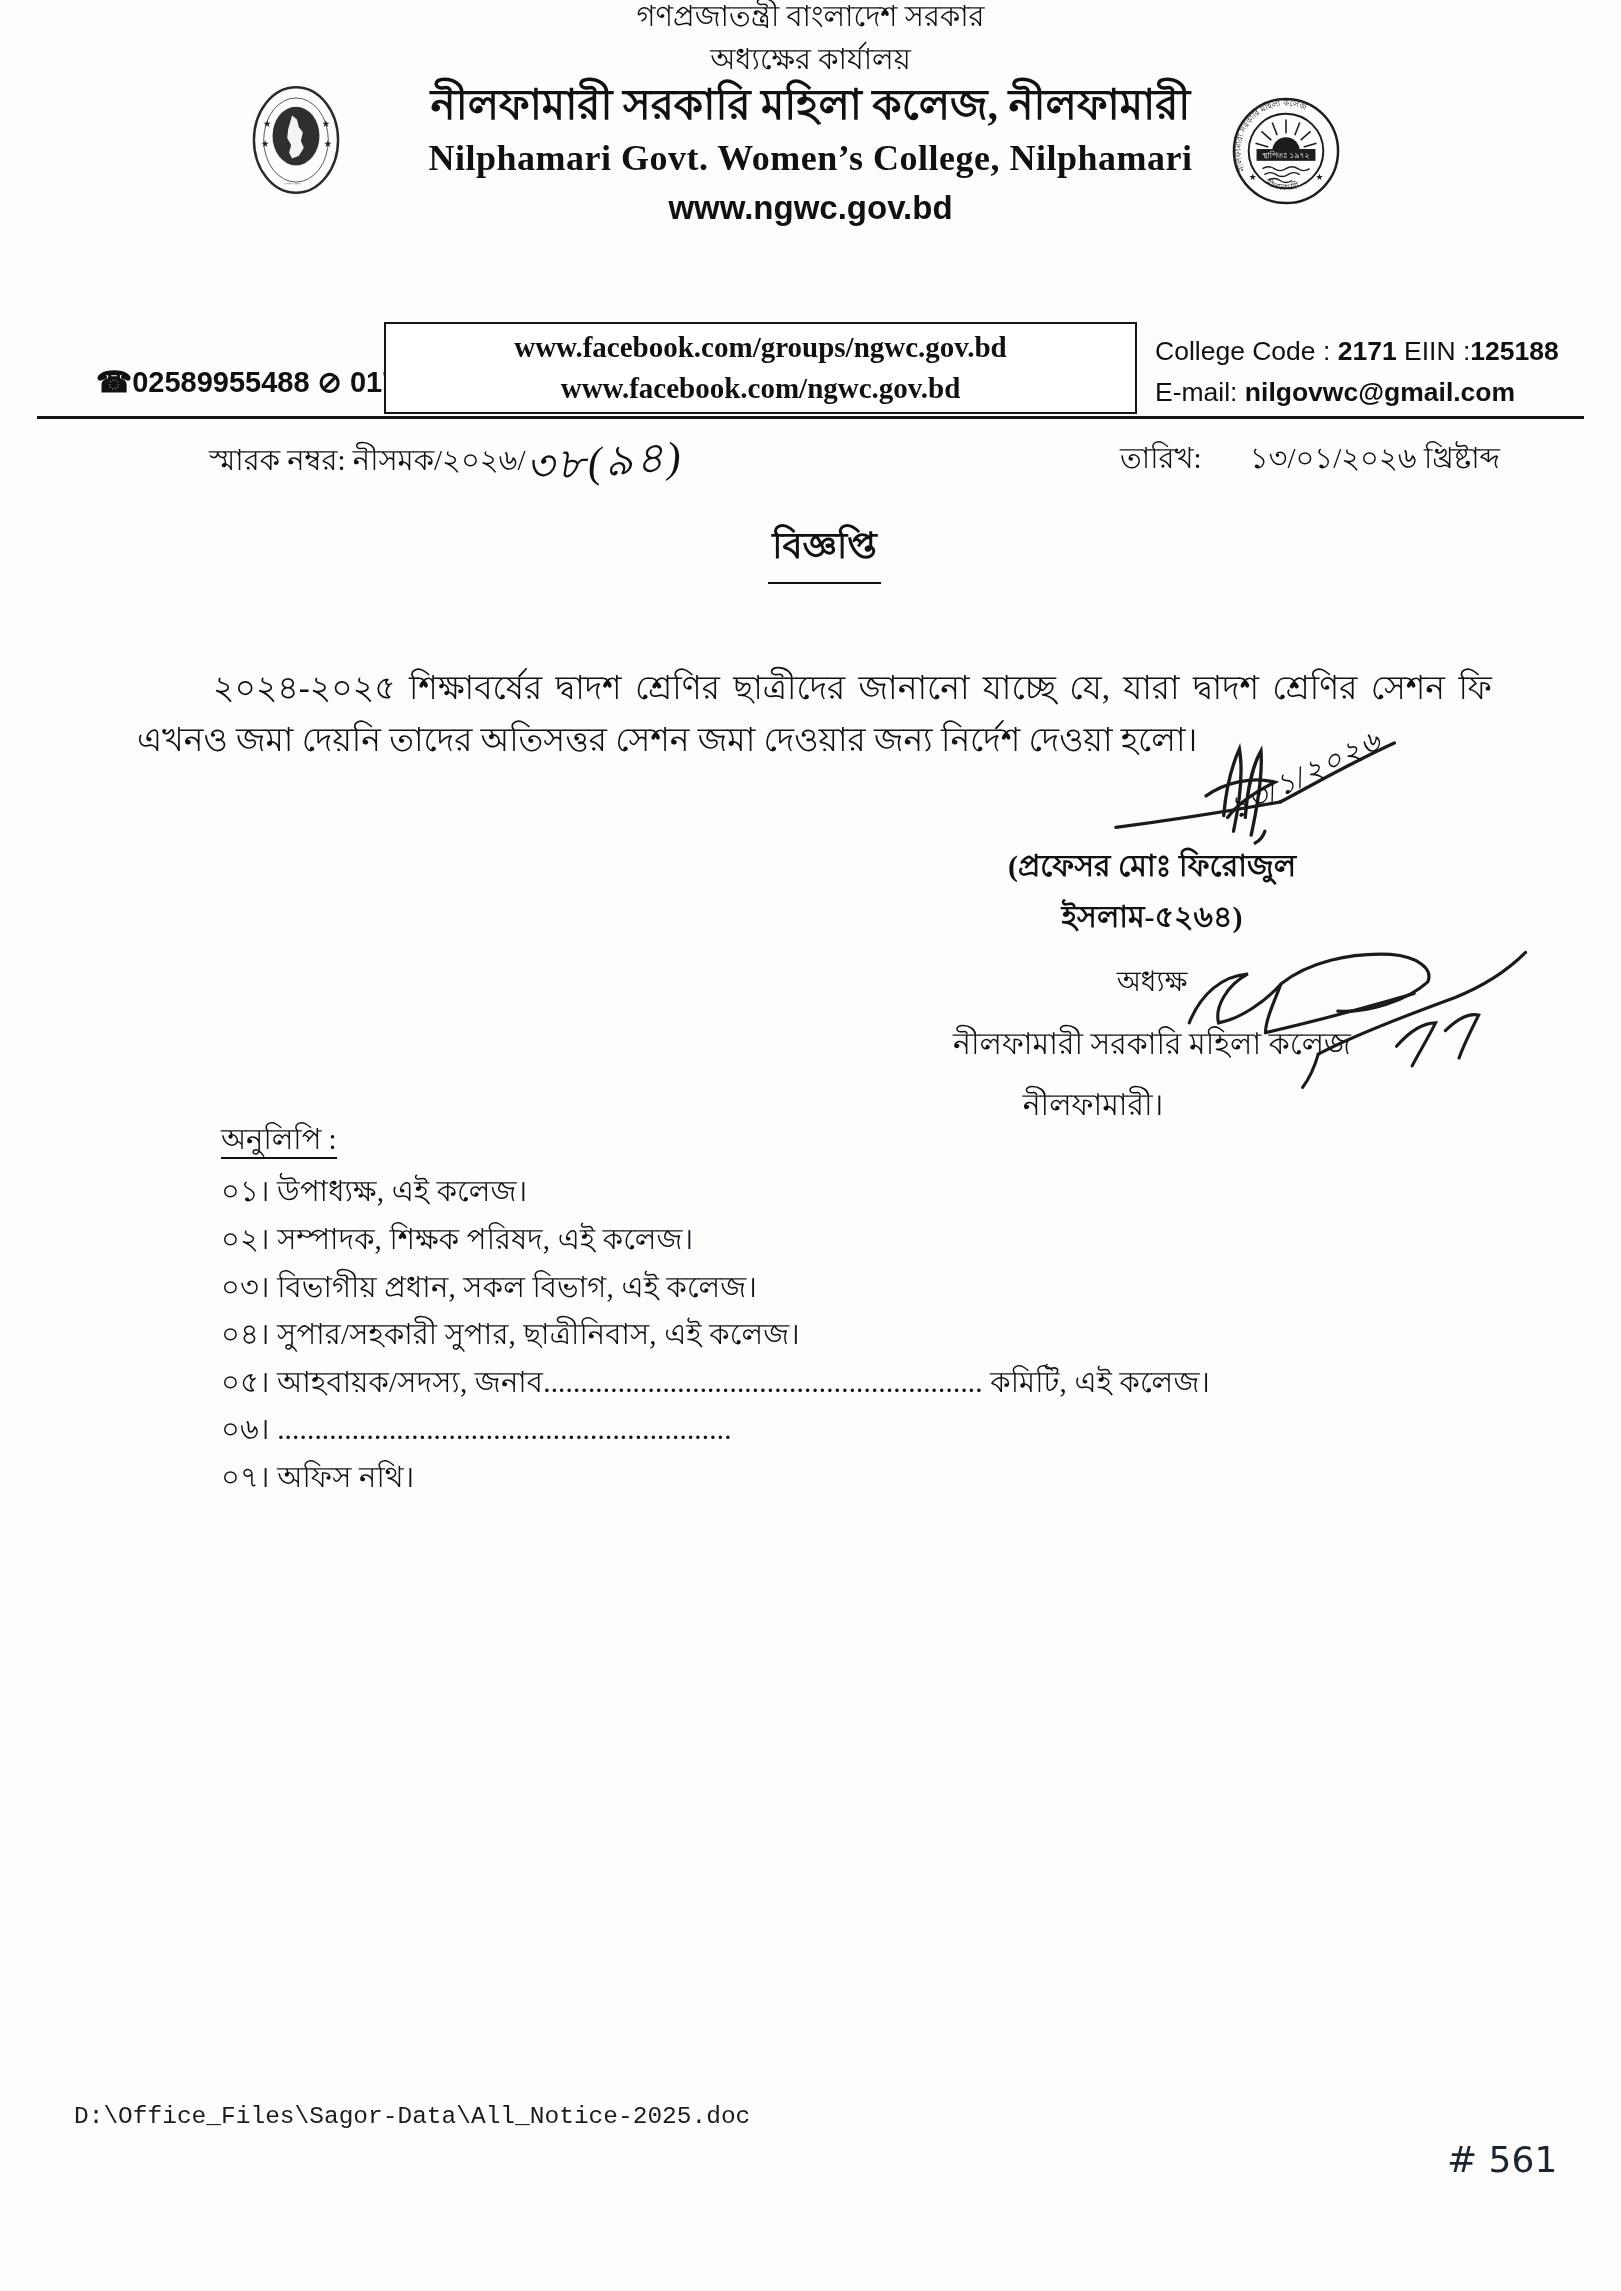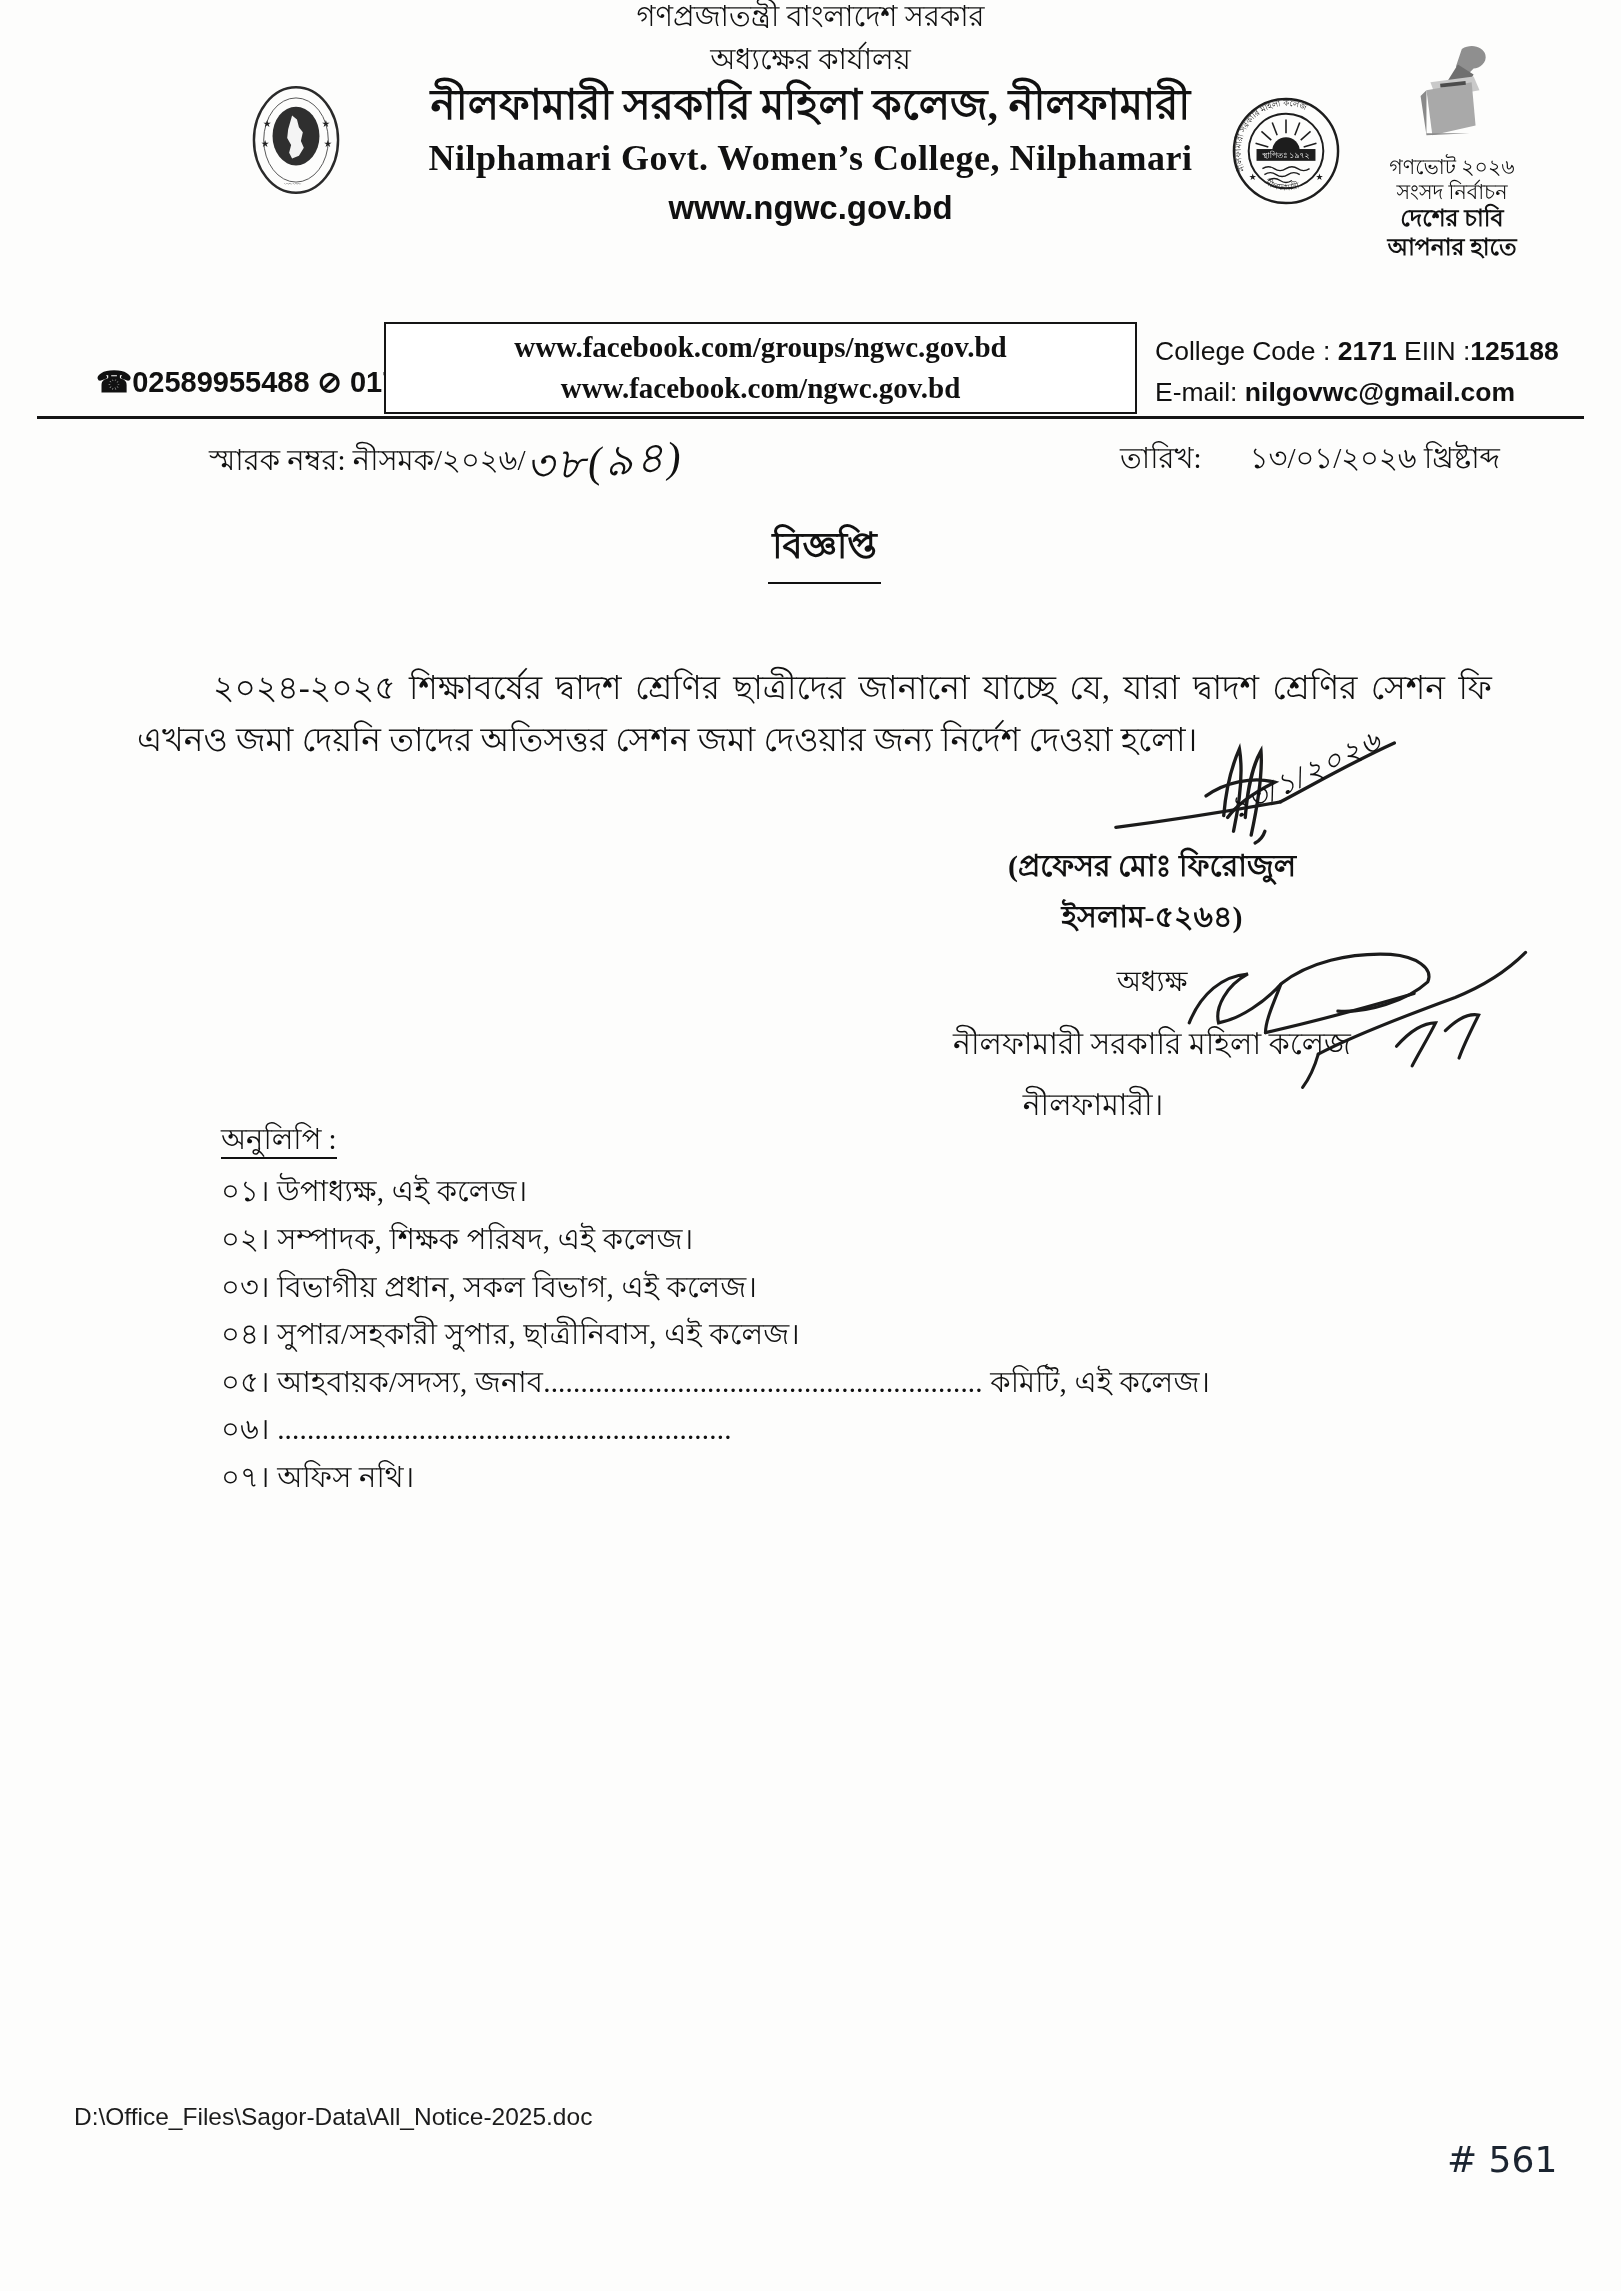--- a/index.html
+++ b/index.html
@@ -39,21 +39,21 @@
   .s-name{font-size:30px;font-weight:bold;}
   .s-title{font-size:28px;margin-top:15.7px;}
   .s-org1{font-size:30px;margin-top:13.7px;}
   .s-org2{font-size:30px;margin-top:9.8px;margin-right:118px;}
   #sig2{left:1171px;top:929px;}
   
   #dist{left:209px;top:1125px;font-size:29px;line-height:1.0;margin-left:12px;}
   #dist-head{display:inline-block;font-size:29px;border-bottom:2px solid #111;padding-bottom:2.9px;}
   .d-item{margin-top:18.6px;white-space:nowrap;letter-spacing:0.2px;}
   
-  #footer-path{left:74px;top:2103px;font-size:24.5px;font-family:Liberation Sans, sans-serif;color:#1c1c1c;}
+  #footer-path{left:74px;top:2103px;font-size:24.5px;font-family:Liberation Mono, monospace;color:#1c1c1c;}
   #page-num{left:1447px;top:2139px;font-size:36px;font-family:"DejaVu Sans","Liberation Sans",sans-serif;color:#1b2430;}
   
   #gov-seal{left:251px;top:84px;}
   #college-seal{left:1231px;top:96px;}
   #election-logo{left:1364px;top:43px;width:176px;text-align:center;}
   #election-text{font-family:"Liberation Serif",serif;line-height:1.2;margin-top:2px;}
   .e1,.e2{font-size:20.6px;}
   .e3,.e4{font-size:23.5px;font-weight:bold;}
   svg{display:block;}
 </style>
@@ -113,36 +113,20 @@
       <text x="86" y="86" font-size="9" fill="#1d1d1d">★</text>
       <text font-size="8.5" fill="#1d1d1d">
         <textPath href="#arcTop" startOffset="18%">নীলফামারী সরকারি মহিলা কলেজ</textPath>
       </text>
       <text font-size="8.5" fill="#1d1d1d">
         <textPath href="#arcBot" startOffset="32%">নীলফামারী</textPath>
       </text>
     </svg>
   </div>
 
-  <div class="abs" id="election-logo">
-    <svg width="118" height="110" viewBox="0 0 120 112" style="margin:0 auto">
-      <path d="M70,6 c10,-6 22,-2 24,6 c2,8 -6,14 -12,14 l-8,8 -10,-10 z" fill="#8f8f8f"></path>
-      <path d="M66,22 l16,10 -8,14 -18,-8 z" fill="#6f6f6f"></path>
-      <path d="M38,40 l44,-6 6,14 -44,8 z" fill="#c9c9c9"></path>
-      <path d="M34,48 l46,-8 4,44 -44,10 z" fill="#a9a9a9"></path>
-      <path d="M34,48 l-6,6 6,40 44,-2 -44,0 z" fill="#8a8a8a"></path>
-      <rect x="48" y="40" width="26" height="4" transform="rotate(-6 61 42)" fill="#4c4c4c"></rect>
-    </svg>
-    <div id="election-text">
-      <div class="e1">গণভোট ২০২৬</div>
-      <div class="e2">সংসদ নির্বাচন</div>
-      <div class="e3">দেশের চাবি</div>
-      <div class="e4">আপনার হাতে</div>
-    </div>
-  </div>
 
   <div class="abs" id="phone-line">
     <span>☎</span><span class="num">02589955488</span>
     <span>⊘</span> <span class="num">01733390704</span>
   </div>
 
   <div class="abs" id="fb-box">
     <div>www.facebook.com/groups/ngwc.gov.bd</div>
     <div>www.facebook.com/ngwc.gov.bd</div>
   </div>

